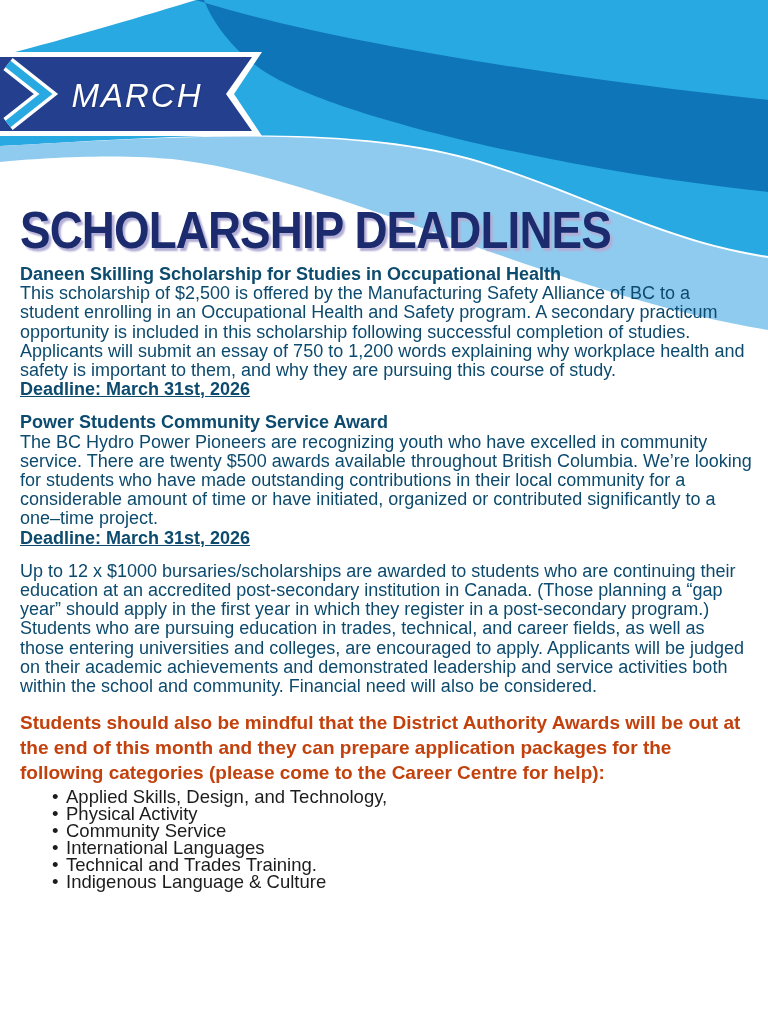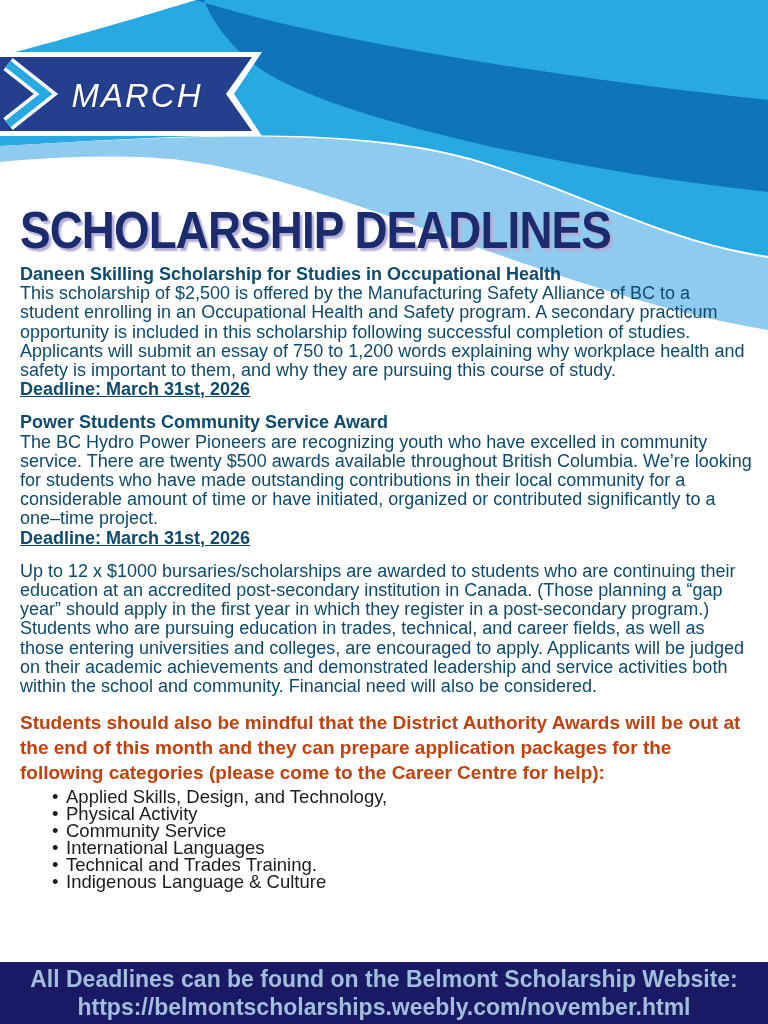--- a/index.html
+++ b/index.html
@@ -98,18 +98,14 @@
       <li>Applied Skills, Design, and Technology,</li>
       <li>Physical Activity</li>
       <li>Community Service</li>
       <li>International Languages</li>
       <li>Technical and Trades Training.</li>
       <li>Indigenous Language &amp; Culture</li>
     </ul>
 
   </div>
 
-  <div class="footer">
-    <div class="footer-line">All Deadlines can be found on the Belmont Scholarship Website:</div>
-    <a class="footer-url">https://belmontscholarships.weebly.com/november.html</a>
-  </div>
 
 </div>
 
 </body></html>

